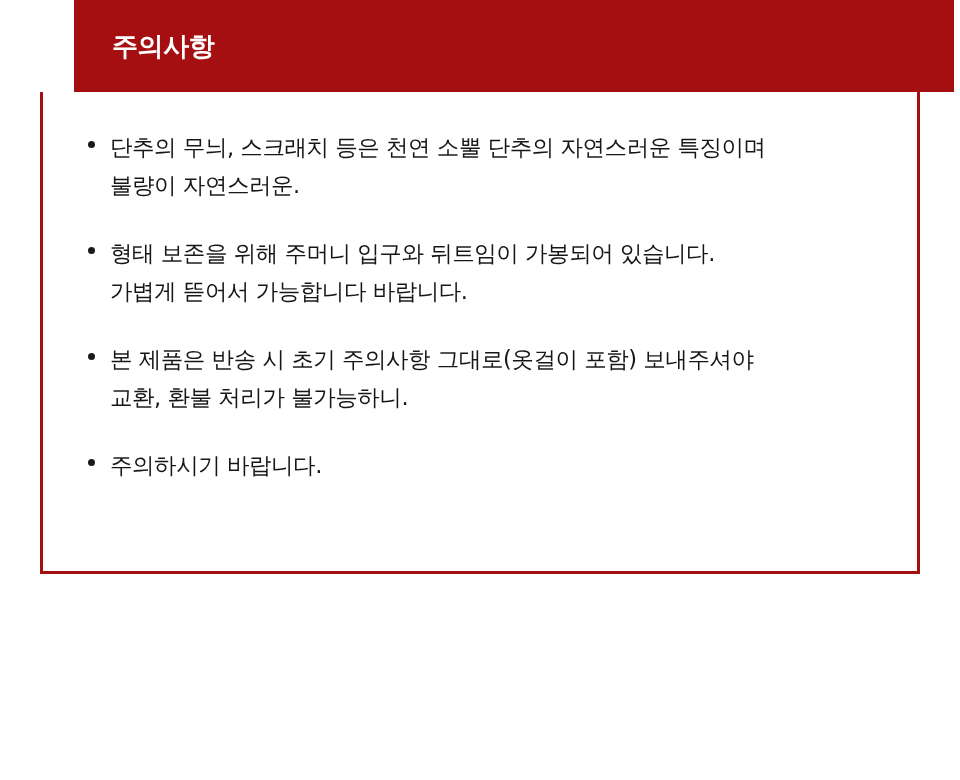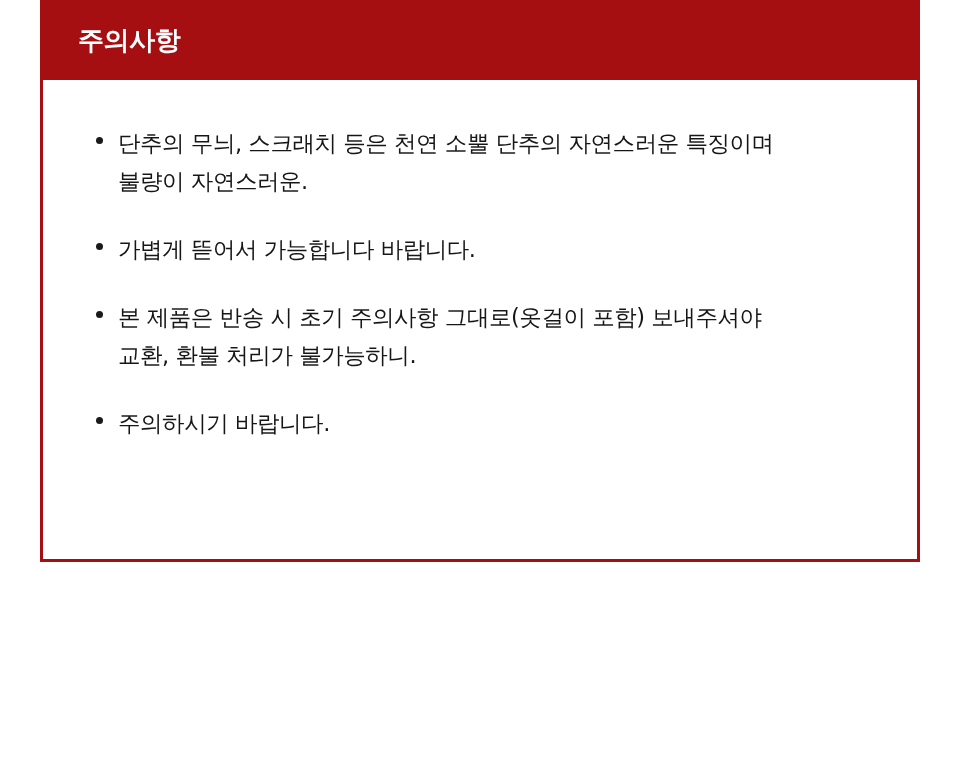--- a/index.html
+++ b/index.html
@@ -28,25 +28,26 @@
     position: absolute;
     left: 40px;
     top: 0px;
     width: 880px;
     box-sizing: border-box;
   }
 
   .notice-header {
     box-sizing: border-box;
     width: 880px;
-    height: 80px;
+    height: 92px;
     background: #a50f11;
     display: flex;
     align-items: center;
     padding-left: 38px;
+    margin-left: 34px;
   }
 
   .notice-title {
     color: #ffffff;
     font-size: 26px;
     font-weight: 700;
     letter-spacing: -0.4px;
     line-height: 1;
     margin: 0;
     white-space: nowrap;
@@ -58,21 +59,21 @@
     min-height: 482px;
     background: #ffffff;
     border-left: 3px solid #a50f11;
     border-right: 3px solid #a50f11;
     border-bottom: 3px solid #a50f11;
     padding: 36px 30px 40px 42px;
   }
 
   .notice-list {
     list-style: none;
-    margin: 8px;
+    margin: 0;
     padding: 0;
   }
 
   .notice-item {
     position: relative;
     padding-left: 25px;
     margin-bottom: 30px;
   }
   .notice-item:last-child {
     margin-bottom: 0;
@@ -112,20 +113,21 @@
       <ul class="notice-list">
 
         <li class="notice-item">
           <span class="bullet-dot"></span>
           <span class="notice-line">단추의 무늬, 스크래치 등은 천연 소뿔 단추의 자연스러운 특징이며</span>
           <span class="notice-line">불량이 자연스러운.</span>
         </li>
 
         <li class="notice-item">
           <span class="bullet-dot"></span>
+          <span class="notice-line">형태 보존을 위해 주머니 입구와 뒤트임이 가봉되어 있습니다.</span>
           <span class="notice-line">가볍게 뜯어서 가능합니다 바랍니다.</span>
         </li>
 
         <li class="notice-item">
           <span class="bullet-dot"></span>
           <span class="notice-line">본 제품은 반송 시 초기 주의사항 그대로(옷걸이 포함) 보내주셔야</span>
           <span class="notice-line">교환, 환불 처리가 불가능하니.</span>
         </li>
 
         <li class="notice-item">

